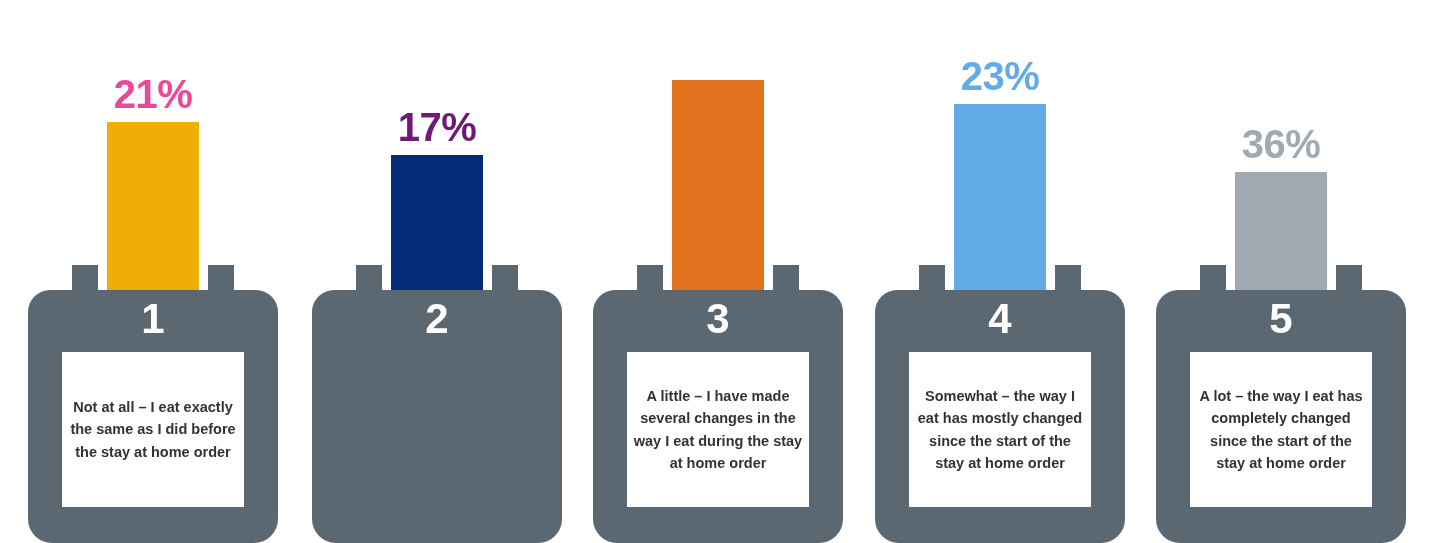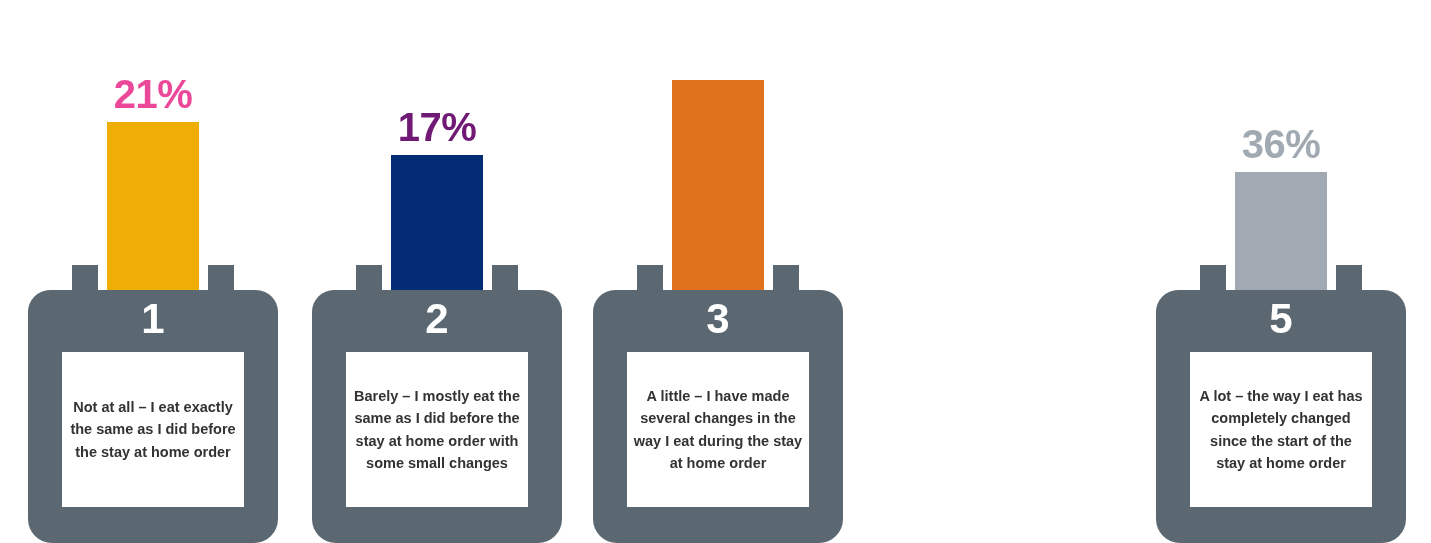--- a/index.html
+++ b/index.html
@@ -125,38 +125,47 @@
     </div>
   </div>
 
   <div class="column" style="left:312px;">
     <div class="pct-label" style="top:107px; color:#701a75;">17%</div>
     <div class="bar" style="top:155px; height:152px; background:#042c76;"></div>
     <div class="clip left"></div>
     <div class="clip right"></div>
     <div class="card">
       <div class="card-number">2</div>
-      <div class="card-panel">
-        <div class="card-text">Barely – I mostly eat the same as I did before the stay at home order with some small changes</div>
-      </div>
     </div>
   </div>
 
   <div class="column" style="left:593px;">
     <div class="bar" style="top:80px; height:227px; background:#e0721e;"></div>
     <div class="clip left"></div>
     <div class="clip right"></div>
     <div class="card">
       <div class="card-number">3</div>
       <div class="card-panel">
         <div class="card-text">A little – I have made several changes in the way I eat during the stay at home order</div>
       </div>
     </div>
   </div>
 
+  <div class="column" style="left:875px;">
+    <div class="pct-label" style="top:56px; color:#63abe8;">23%</div>
+    <div class="bar" style="top:104px; height:203px; background:#63abe8;"></div>
+    <div class="clip left"></div>
+    <div class="clip right"></div>
+    <div class="card">
+      <div class="card-number">4</div>
+      <div class="card-panel">
+        <div class="card-text">Somewhat – the way I eat has mostly changed since the start of the stay at home order</div>
+      </div>
+    </div>
+  </div>
 
   <div class="column" style="left:1156px;">
     <div class="pct-label" style="top:124px; color:#a1aab2;">36%</div>
     <div class="bar" style="top:172px; height:135px; background:#a1aab2;"></div>
     <div class="clip left"></div>
     <div class="clip right"></div>
     <div class="card">
       <div class="card-number">5</div>
       <div class="card-panel">
         <div class="card-text">A lot – the way I eat has completely changed since the start of the stay at home order</div>

